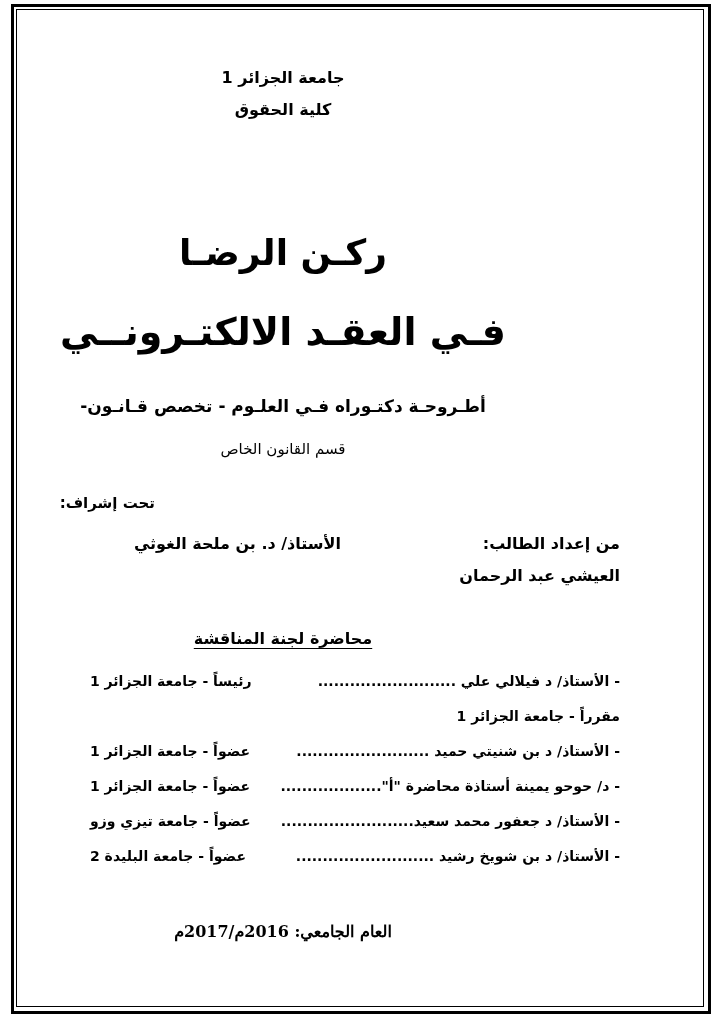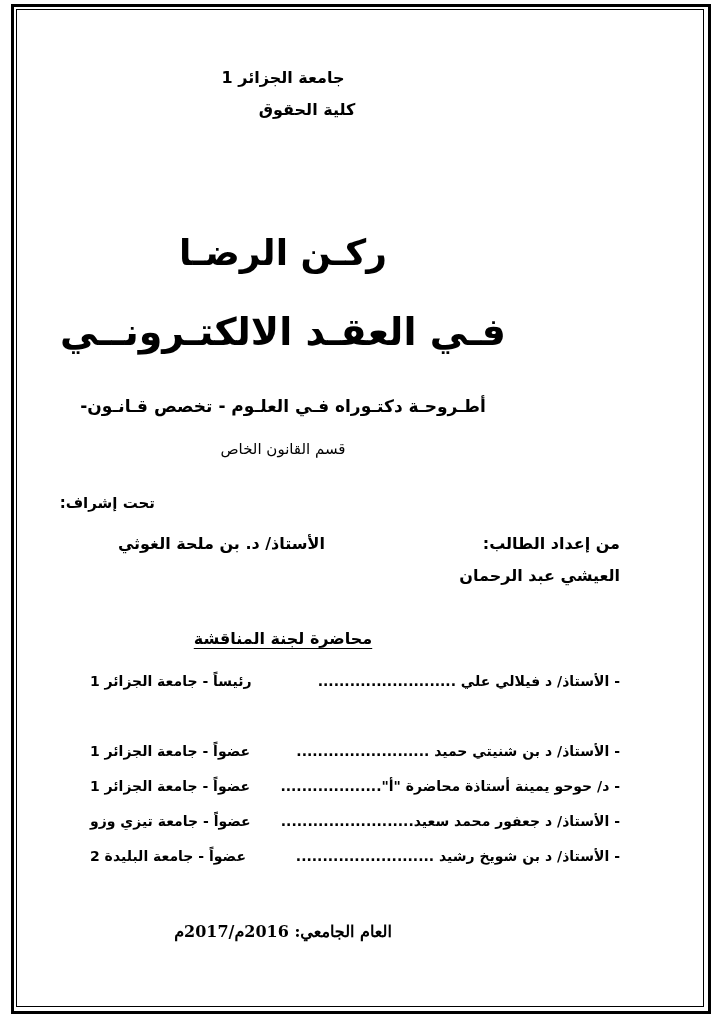--- a/index.html
+++ b/index.html
@@ -44,21 +44,20 @@
       width: 566px;
       text-align: center;
     }
     .univ {
       top: 68px;
       font-size: 16px;
     }
     .faculty {
       top: 100px;
       font-size: 16px;
-      margin-left: 24px;
     }
     .title1 {
       top: 232px;
       font-size: 36px;
       letter-spacing: 1px;
     }
     .title2 {
       top: 310px;
       font-size: 38px;
       letter-spacing: 1px;
@@ -77,21 +76,21 @@
       right: 558px;
       font-size: 15px;
     }
     .student-label {
       top: 534px;
       right: 93px;
       font-size: 16px;
     }
     .supervisor-name {
       top: 534px;
-      right: 388px;
+      right: 372px;
       font-size: 16px;
     }
     .student-name {
       top: 566px;
       right: 93px;
       font-size: 16px;
     }
     .committee-heading {
       top: 629px;
       font-size: 16px;
@@ -144,20 +143,21 @@
 <div class="abs student-name">العيشي عبد الرحمان</div>
 
 <div class="abs center committee-heading">محاضرة لجنة المناقشة</div>
 
 <ul class="committee-list">
   <li class="committee-row">
     <span>- الأستاذ/ د فيلالي علي ..........................</span>
     <span>رئيساً - جامعة الجزائر 1</span>
   </li>
   <li class="committee-row">
+    <span>مقرراً - جامعة الجزائر 1</span>
   </li>
   <li class="committee-row">
     <span>- الأستاذ/ د بن شنيتي حميد .........................</span>
     <span>عضواً - جامعة الجزائر 1</span>
   </li>
   <li class="committee-row">
     <span>- د/ حوحو يمينة أستاذة محاضرة "أ"...................</span>
     <span>عضواً - جامعة الجزائر 1</span>
   </li>
   <li class="committee-row">

